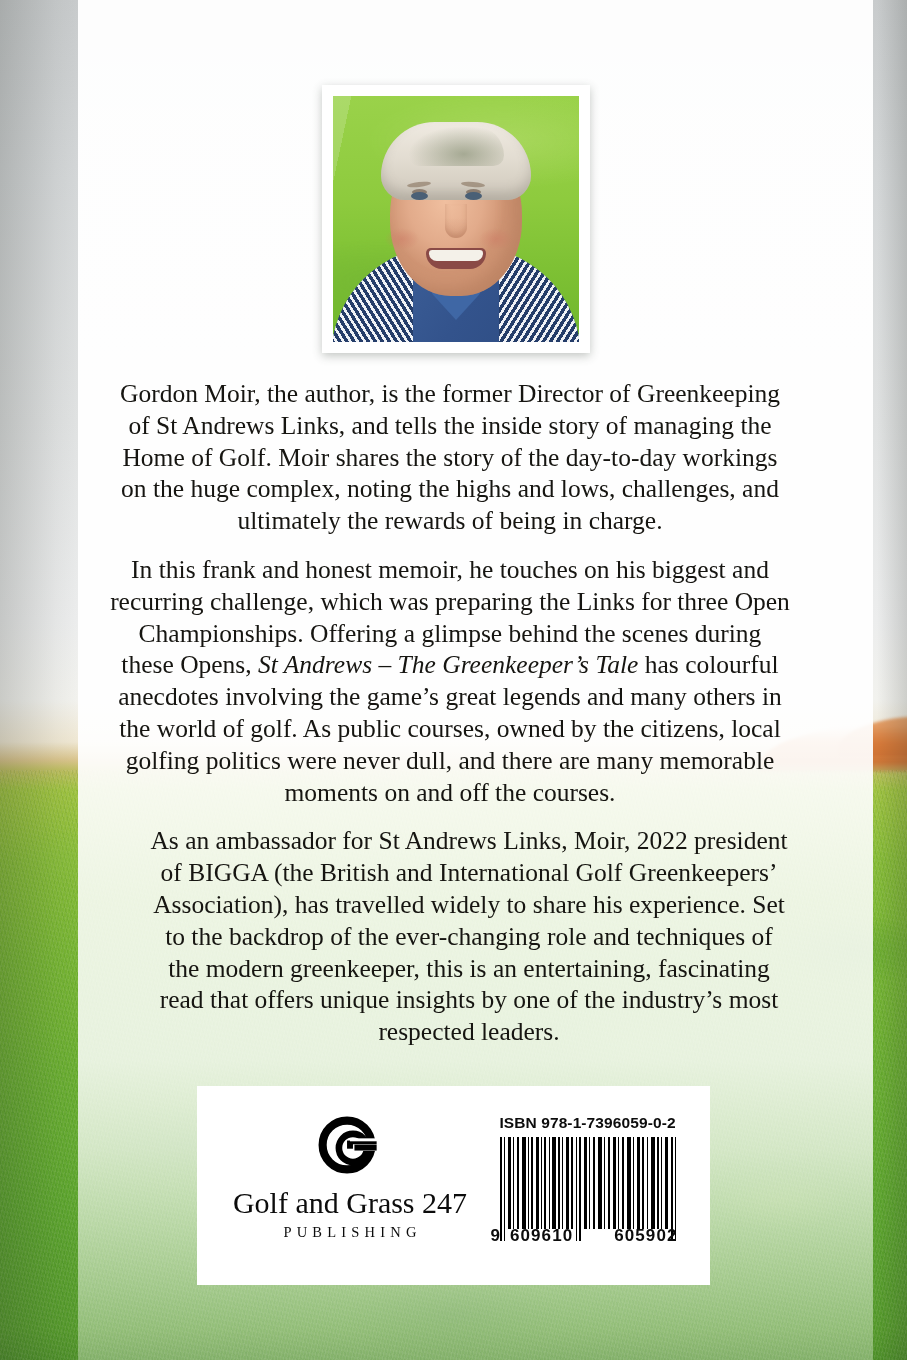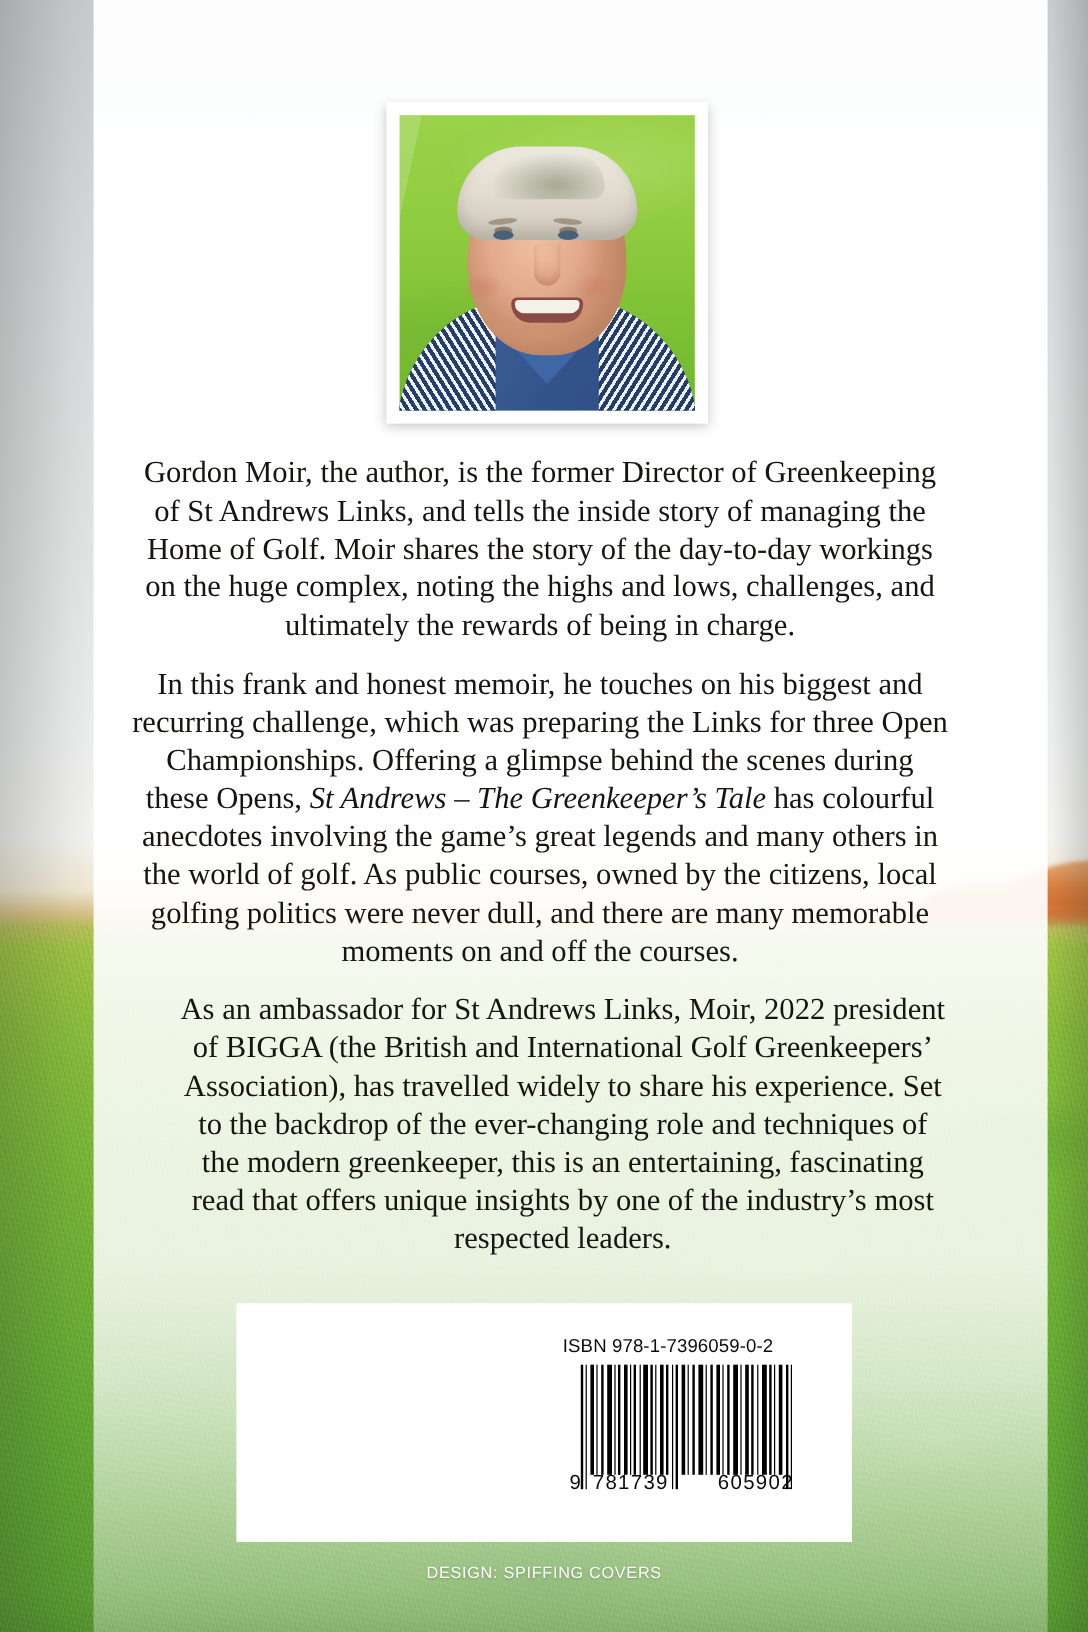--- a/index.html
+++ b/index.html
@@ -325,23 +325,25 @@
     font-family: "Liberation Serif", serif;
     font-size: 14.5px;
     letter-spacing: 5.2px;
     color: #0c0c0c;
     margin-top: 4px;
     padding-left: 5px;
   }
 
   .barcode-wrap {
     position: absolute;
-    right: 36px;
+    right: 20px;
     top: 28px;
     width: 205px;
+    text-align: center;
+    font-weight: bold;
   }
   .isbn-text {
     font-family: "Liberation Sans", sans-serif;
     font-size: 15.5px;
     color: #0c0c0c;
     letter-spacing: 0.1px;
     margin-bottom: 5px;
     white-space: nowrap;
   }
   .barcode {
@@ -427,20 +429,34 @@
   </div>
 
   <div class="blurb" id="blurb-container">
       <p><span>Gordon Moir, the author, is the former Director of Greenkeeping of St Andrews Links, and tells the inside story of managing the Home of Golf.  Moir shares the story of the day-to-day workings on the huge complex, noting the highs and lows, challenges, and ultimately the rewards of being in charge.</span></p>
       <p><span>In this frank and honest memoir, he touches on his biggest and recurring challenge, which was preparing the Links for three Open Championships. Offering a glimpse behind the scenes during these Opens, </span><span class="title-italic">St Andrews – The Greenkeeper’s Tale</span><span> has colourful anecdotes involving the game’s great legends and many others in the world of golf. As public courses, owned by the citizens, local golfing politics were never dull, and there are many memorable moments on and off the courses.</span></p>
       <p><span>As an ambassador for St Andrews Links, Moir, 2022 president of BIGGA (the British and International Golf Greenkeepers’ Association), has travelled widely to share his experience. Set to the backdrop of the ever-changing role and techniques of the modern greenkeeper, this is an entertaining, fascinating read that offers unique insights by one of the industry’s most respected leaders.</span></p>
     </div>
 
   <div class="isbn-block">
 
+    <div class="publisher">
+      <svg class="logo-mark" viewBox="0 0 100 100">
+
+        <circle cx="46" cy="50" r="33" fill="none" stroke="#000000" stroke-width="11"></circle>
+        <rect x="46" y="44" width="40" height="11" fill="#000000"></rect>
+
+        <circle cx="54" cy="54" r="19" fill="none" stroke="#000000" stroke-width="9"></circle>
+        <rect x="54" y="49" width="34" height="9" fill="#ffffff"></rect>
+        <rect x="56" y="49.5" width="30" height="8" fill="#000000"></rect>
+        <rect x="50" y="41" width="40" height="4" fill="#ffffff"></rect>
+      </svg>
+      <div class="publisher-name">Golf and Grass 247</div>
+      <div class="publisher-sub">PUBLISHING</div>
+    </div>
 
     <div class="barcode-wrap">
       <div class="isbn-text">ISBN 978-1-7396059-0-2</div>
       <div class="barcode">
         <svg class="barcode-bars" viewBox="0 0 196 108" preserveAspectRatio="none">
           <g fill="#000000">
             <rect x="10" y="0" width="2" height="104"></rect>
             <rect x="14" y="0" width="1" height="104"></rect>
             <rect x="18" y="0" width="3" height="92"></rect>
             <rect x="23" y="0" width="1" height="92"></rect>
@@ -476,23 +492,22 @@
             <rect x="161" y="0" width="4" height="92"></rect>
             <rect x="167" y="0" width="2" height="92"></rect>
             <rect x="171" y="0" width="1" height="92"></rect>
             <rect x="175" y="0" width="3" height="92"></rect>
             <rect x="181" y="0" width="2" height="104"></rect>
             <rect x="185" y="0" width="1" height="104"></rect>
           </g>
         </svg>
         <div class="barcode-digits">
           <span class="bd-lead">9</span>
-          <span class="bd-left">781739</span>
+          <span class="bd-left">609610</span>
           <span class="bd-right">605902</span>
         </div>
       </div>
     </div>
 
   </div>
 
-  <div class="design-credit">DESIGN: SPIFFING COVERS</div>
 
 </div>
 
 </body></html>

